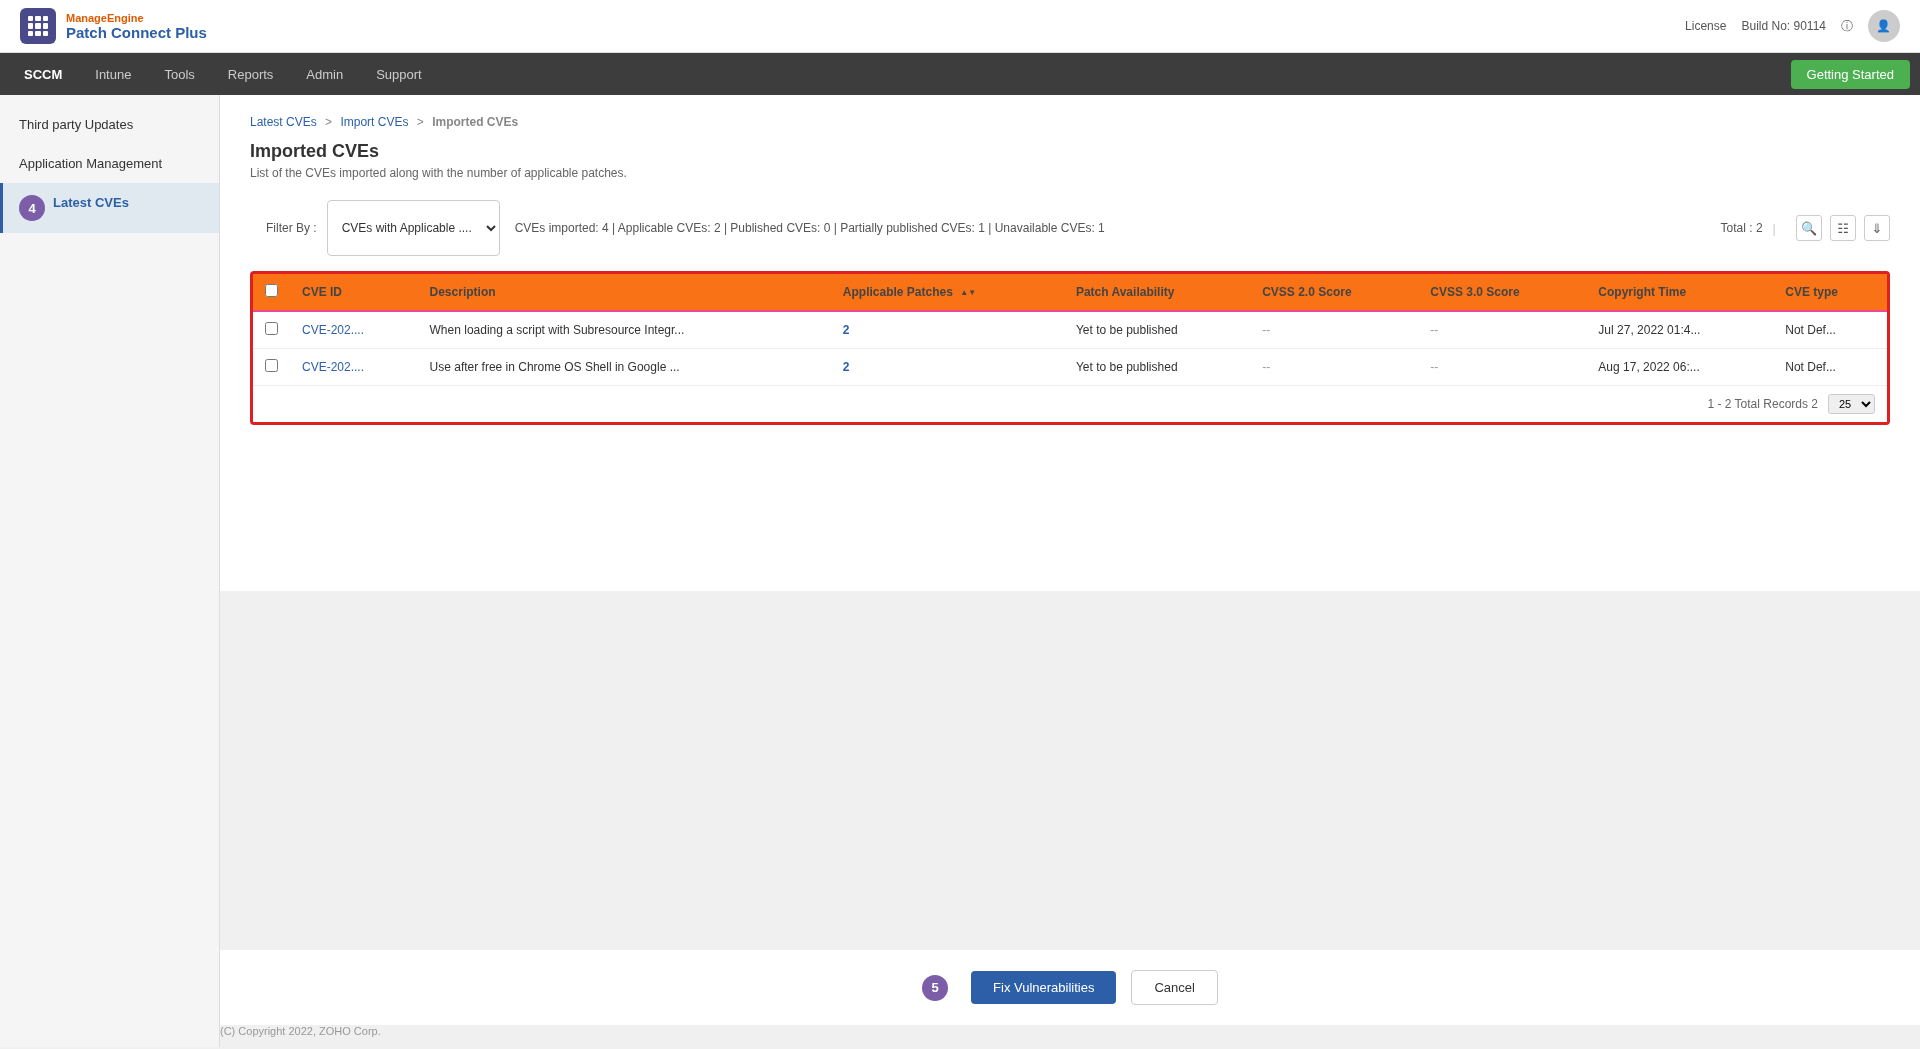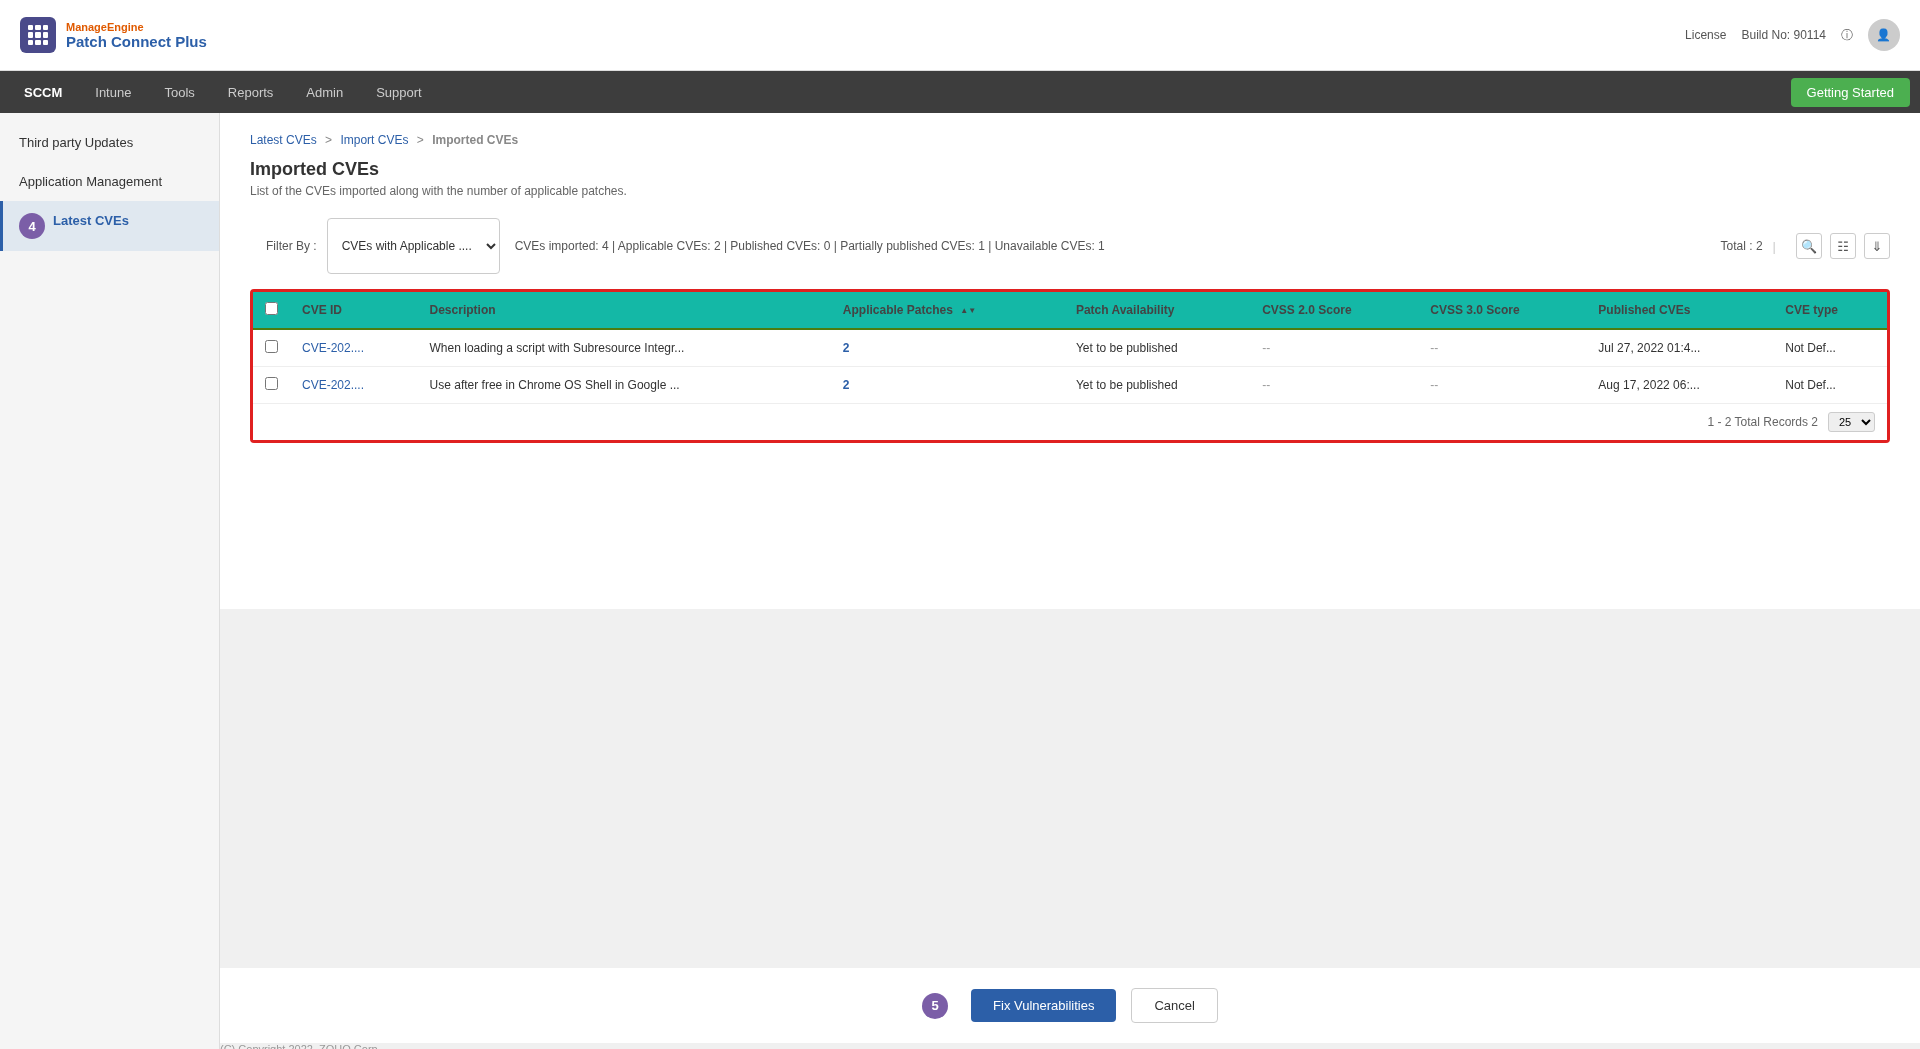--- a/index.html
+++ b/index.html
@@ -1,21 +1,21 @@
 <!DOCTYPE html>
 <html><head>
   <meta charset="utf-8">
   <style>
     * { box-sizing: border-box; margin: 0; padding: 0; }
     body { font-family: Arial, sans-serif; font-size: 13px; background: #f0f0f0; color: #333; }
 
     
     .top-bar {
       background: #fff;
-      height: 71px;
+      height: 53px;
       display: flex;
       align-items: center;
       justify-content: space-between;
       padding: 0 20px;
       border-bottom: 1px solid #ddd;
     }
     .logo-area { display: flex; align-items: center; gap: 10px; }
     .logo-icon {
       width: 36px; height: 36px;
       background: #4a4a8a;
@@ -139,21 +139,21 @@
     }
 
     
     .table-container {
       border: 1px solid #ddd;
       border-radius: 4px;
       overflow: hidden;
       position: relative;
     }
     table { width: 100%; border-collapse: collapse; }
-    thead tr { background: #14b8a6; border-bottom: 2px solid #4d7c0f; }
+    thead tr { background: #f97316; border-bottom: 2px solid #ec4899; }
     thead th {
       padding: 10px 12px;
       text-align: left;
       font-size: 12px;
       font-weight: bold;
       color: #444;
       white-space: nowrap;
     }
     tbody tr { border-bottom: 1px solid #eee; }
     tbody tr:last-child { border-bottom: none; }
@@ -347,21 +347,21 @@
                 </th>
                 <th>CVE ID</th>
                 <th>Description</th>
                 <th>
                   Applicable Patches
                   <span class="sort-arrows">▲▼</span>
                 </th>
                 <th>Patch Availability</th>
                 <th>CVSS 2.0 Score</th>
                 <th>CVSS 3.0 Score</th>
-                <th>Published CVEs</th>
+                <th>Copyright Time</th>
                 <th>CVE type</th>
               </tr>
             </thead>
             <tbody>
               <tr>
                 <td>
                   <input type="checkbox" style="">
                 </td>
                 <td>
                   <a class="cve-link">CVE-202....</a>

